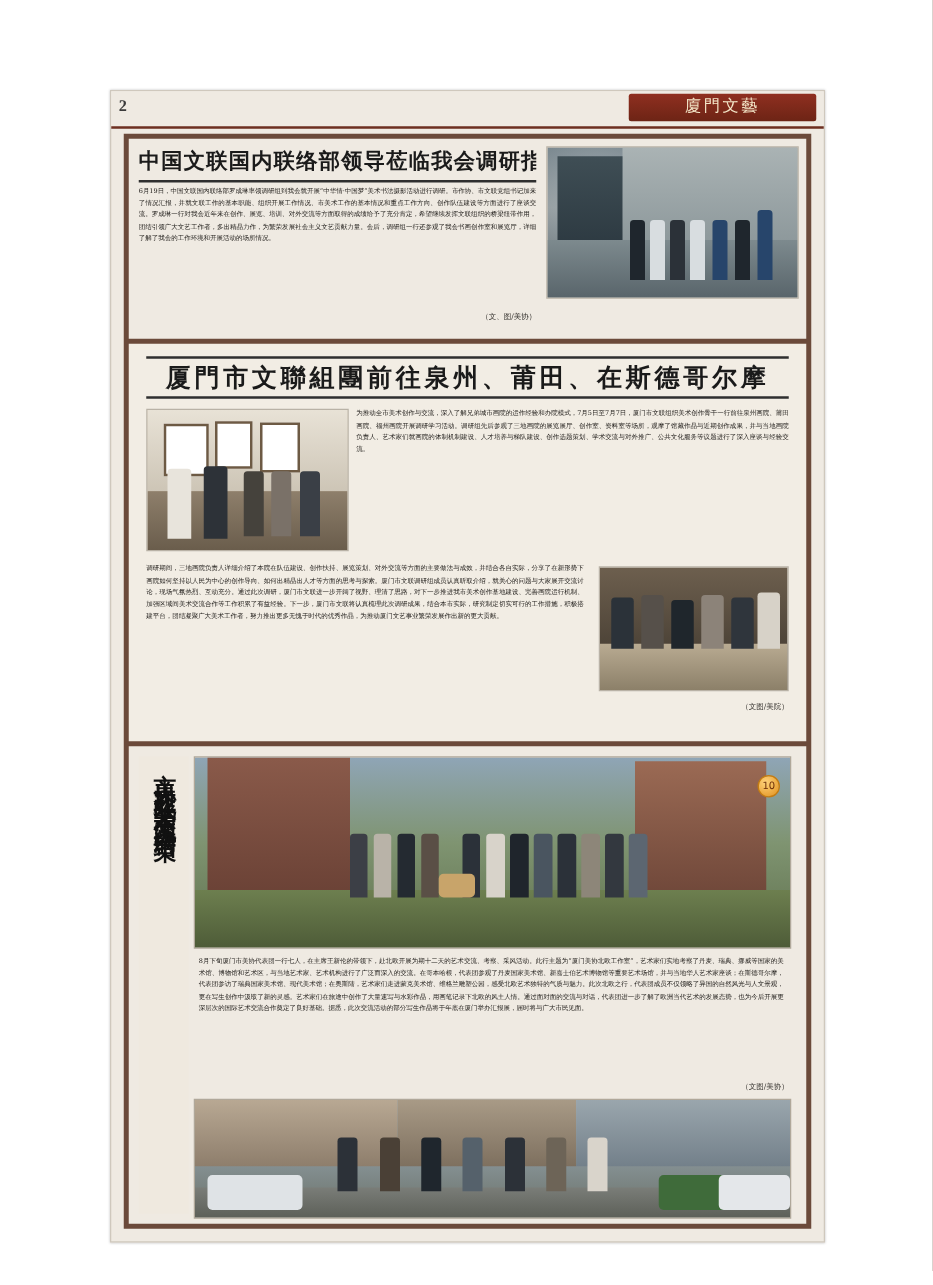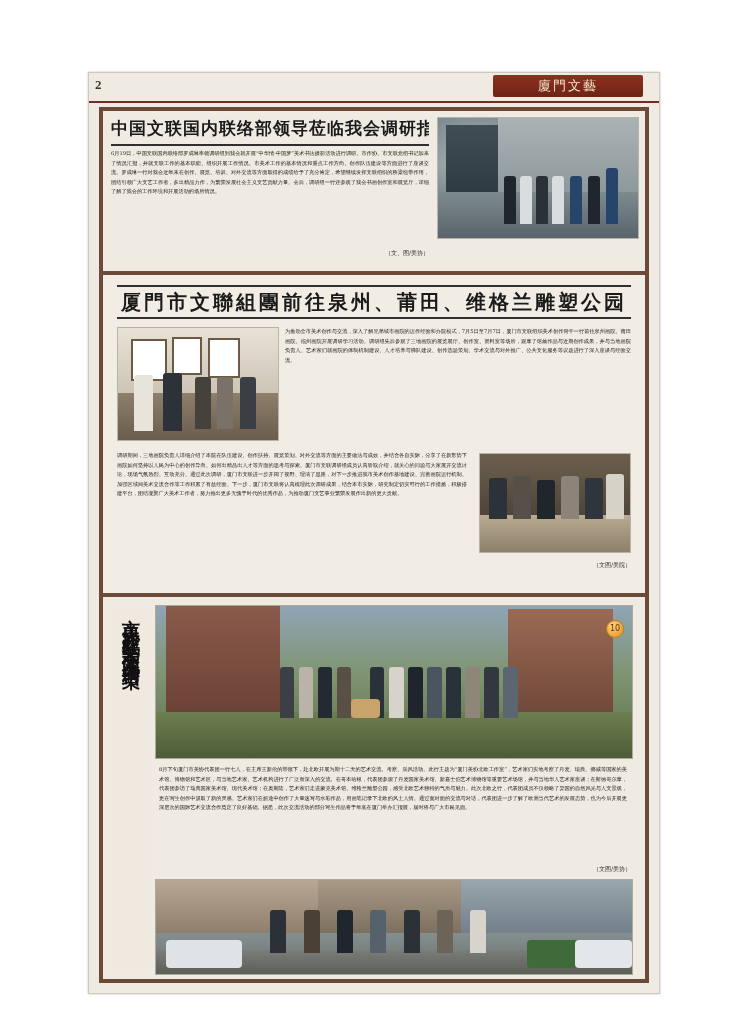--- a/index.html
+++ b/index.html
@@ -24,21 +24,21 @@
     position:absolute;left:0;top:0;width:570px;height:28px;
     border-bottom:2px solid #6d2f20;
     background:#efeae2;
   }
   .page-num{
     position:absolute;left:6px;top:4px;
     font-size:13px;color:#3a3a3a;font-weight:bold;
     font-family:"Liberation Serif",serif;
   }
   .logo{
-    position:absolute;right:16px;top:2px;width:150px;height:22px;
+    position:absolute;right:6px;top:2px;width:150px;height:22px;
     background:linear-gradient(180deg,#8f2f20,#6d2415);
     border-radius:2px;
     color:#f4e7c9;
     font-family:"DejaVu Serif",serif;
     font-size:13px;letter-spacing:2px;
     text-align:center;line-height:22px;
     white-space:nowrap;overflow:hidden;
   }
 
   
@@ -212,21 +212,21 @@
           <div class="ppl w" style="left:41%"></div>
           <div class="ppl" style="left:49%"></div>
           <div class="ppl w" style="left:57%"></div>
           <div class="ppl blu" style="left:66%"></div>
           <div class="ppl b" style="left:75%"></div>
           <div class="ppl blu" style="left:84%;height:46%"></div>
         </div>
       </div>
 
       <div class="a2">
-        <div class="headline">厦門市文聯組團前往泉州、莆田、维格兰雕塑公园</div>
+        <div class="headline">厦門市文聯組團前往泉州、莆田、在斯德哥尔摩</div>
 
         <div class="photoL">
           <div class="gal-wall"></div>
           <div class="gal-frame" style="left:8%;top:10%;width:20%;height:34%"></div>
           <div class="gal-frame" style="left:34%;top:8%;width:16%;height:30%"></div>
           <div class="gal-frame" style="left:56%;top:9%;width:18%;height:32%"></div>
           <div class="gal-floor"></div>
           <div class="ppl w" style="left:10%;bottom:8%;height:50%;width:12%;background:#e8e4dc"></div>
           <div class="ppl" style="left:28%;bottom:8%;height:52%;width:12%;background:#2d3238"></div>
           <div class="ppl" style="left:48%;bottom:10%;height:46%;width:10%;background:#45423c"></div>

